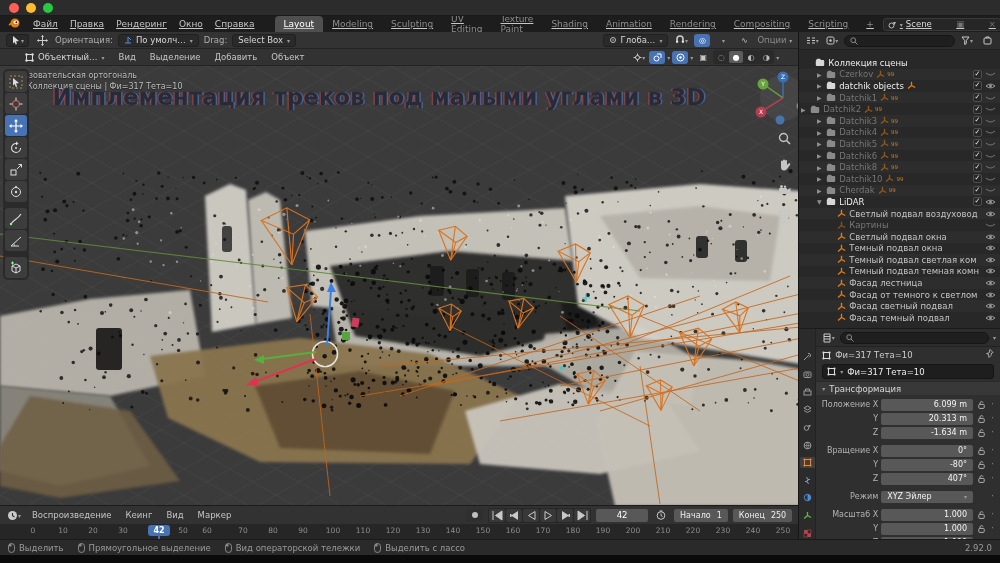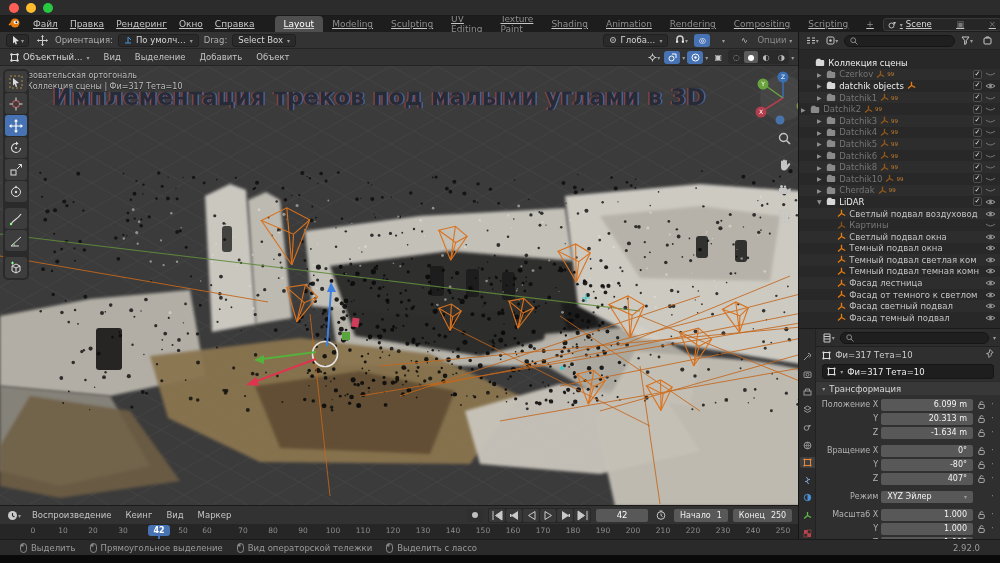--- a/index.html
+++ b/index.html
@@ -34,21 +34,21 @@
   .ibtn { display:inline-flex; align-items:center; justify-content:center; height:13px; min-width:16px; border-radius:3px; color:#c9c9c9; }
   .ibtn.dark { background:#2a2a2a; border:1px solid #1f1f1f; padding:0 4px;}
   .lbl { color:#adadad; }
   .pill { background:#2a2a2a; border:1px solid #202020; border-radius:3px; height:13px; display:inline-flex; align-items:center; gap:4px; padding:0 5px; color:#d5d5d5;}
   .chev { font-size:6px; color:#9a9a9a; }
   .ts-right { margin-left:auto; display:flex; align-items:center; gap:5px;}
   .tog { width:16px; height:13px; border-radius:3px; display:flex; align-items:center; justify-content:center; font-size:8px; color:#c9c9c9;}
   .tog.on { background:#4772b3; color:#fff;}
 
   
-  .vpheader { height:17px; background:#323232; border-bottom:1px solid #242424; display:flex; align-items:center; font-size:8.5px; gap:2px; padding:0 4px; flex:0 0 17px;}
+  .vpheader { height:17px; background:#323232; border-bottom:1px solid #242424; display:flex; align-items:center; font-size:8.5px; gap:2px; padding:0 19px; flex:0 0 17px;}
   .vp-right { margin-left:auto; display:flex; align-items:center; gap:2px; }
   .shade-group { display:flex; background:#2a2a2a; border-radius:3px; padding:1px; gap:1px;}
   .shade { width:14px; height:12px; border-radius:2px; display:flex;align-items:center;justify-content:center; font-size:8px; color:#bbb;}
   .shade.active { background:#5c5c5c; color:#fff;}
 
   
   .canvas { position:relative; flex:1 1 auto; background:#3b3b3b; overflow:hidden; }
   .canvas svg.scene { position:absolute; inset:0; }
   .overlay-txt { position:absolute; left:8px; top:4px; font-size:8px; line-height:11px; color:#bdbdbd; text-shadow:0 1px 1px rgba(0,0,0,.5); pointer-events:none;}
   .big-title { position:absolute; top:18px; left:0; right:40px; text-align:center; font-size:22.5px; font-weight:bold; color:#262b38; letter-spacing:.3px;
@@ -99,21 +99,21 @@
   .transport { display:flex; gap:1px; background:#272727; border-radius:3px; padding:1px;}
   .tbtn { width:16px; height:13px; background:#383838; border-radius:2px; display:flex; align-items:center; justify-content:center;}
   .framefield { background:#585858; border-radius:2px; height:13px; min-width:52px; display:flex; align-items:center; justify-content:center; color:#fff; font-size:8.5px;}
   .rangefield { background:#585858; border-radius:2px; height:13px; padding:0 6px; display:flex; align-items:center; gap:6px; color:#eee; font-size:8px;}
   .ruler { position:relative; flex:1; background:#262626; overflow:hidden;}
   .tick { position:absolute; top:2px; font-size:7.5px; color:#8e8e8e; transform:translateX(-50%);}
   .playhead { position:absolute; top:1px; width:22px; height:11px; background:#4772b3; border-radius:3px; color:#fff; font-size:8px; font-weight:bold; display:flex; align-items:center; justify-content:center; transform:translateX(-50%);}
   .playline { position:absolute; top:12px; bottom:0; width:2px; background:#4772b3; transform:translateX(-50%);}
 
   
-  .statusbar { height:16px; background:#2a2a2a; border-top:1px solid #1a1a1a; display:flex; align-items:center; gap:14px; padding:0 20px; font-size:8.5px; color:#9a9a9a; flex:0 0 16px;}
+  .statusbar { height:16px; background:#2a2a2a; border-top:1px solid #1a1a1a; display:flex; align-items:center; gap:14px; padding:0 8px; font-size:8.5px; color:#9a9a9a; flex:0 0 16px;}
   .sitem { display:flex; align-items:center; gap:4px;}
   .version { margin-left:auto; color:#9a9a9a;}
   .bottomfill { height:8px; background:#0a0a0a; flex:0 0 8px;}
 </style>
 </head>
 <body>
 
 <div class="app">
 
   <div class="titlebar">

